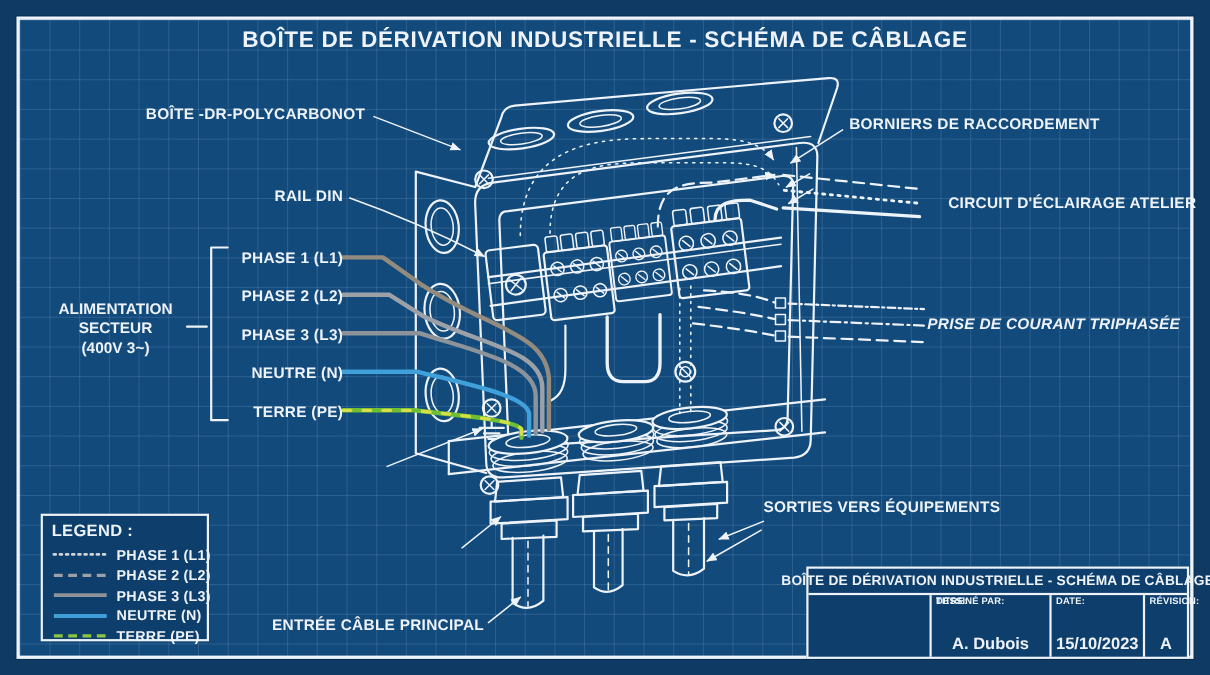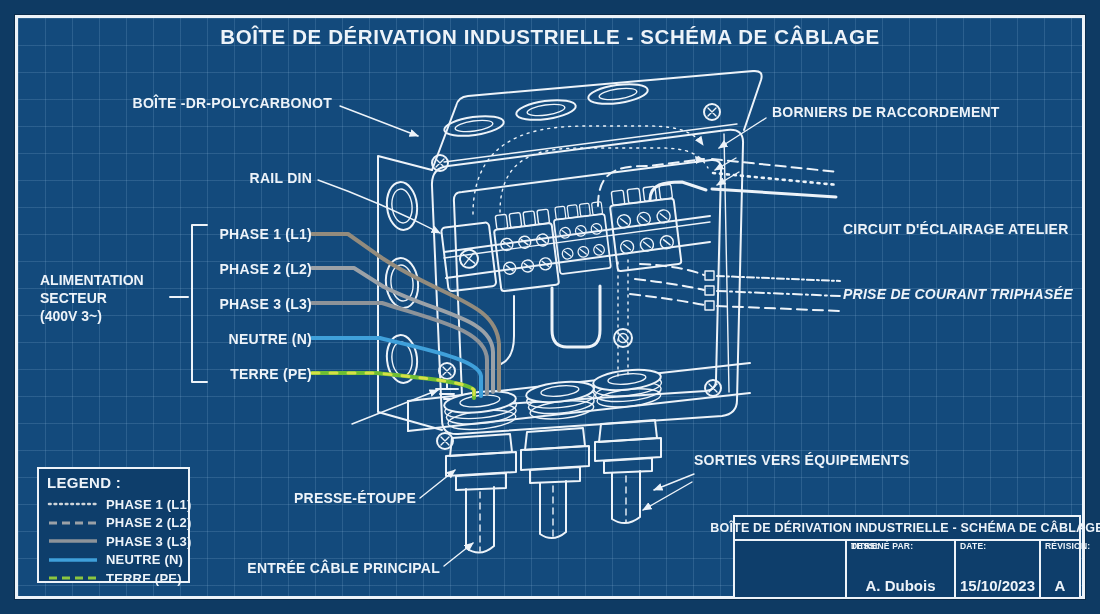--- a/index.html
+++ b/index.html
@@ -15,21 +15,21 @@
     background-image:
       linear-gradient(rgba(170,210,240,0.16) 1px, transparent 1px),
       linear-gradient(90deg, rgba(170,210,240,0.16) 1px, transparent 1px);
     background-size:27px 27px;
     box-shadow:0 0 0 1px rgba(0,0,0,.25);
   }
   .diagram{position:absolute;left:0;top:0;pointer-events:none;}
   .lbl{position:absolute;font:700 14px/1.15 "Liberation Sans",sans-serif;color:var(--line);letter-spacing:.25px;white-space:nowrap;}
   .lbl.r{text-align:right;}
   .ttl{position:absolute;left:0;right:0;top:26px;text-align:center;font:700 20.5px/1.1 "Liberation Sans",sans-serif;color:var(--line);letter-spacing:.6px;}
-  .supply{position:absolute;left:40px;top:271px;width:130px;text-align:left;font:700 14px/1.3 "Liberation Sans",sans-serif;color:var(--line);}
+  .supply{position:absolute;left:40px;top:271px;width:130px;text-align:center;font:700 14px/1.3 "Liberation Sans",sans-serif;color:var(--line);}
   
   .s{stroke:var(--line);fill:none;stroke-width:2;stroke-linecap:round;stroke-linejoin:round;}
   .s1{stroke:var(--line);fill:none;stroke-width:1.4;stroke-linecap:round;stroke-linejoin:round;}
   .s3{stroke:var(--line);fill:none;stroke-width:3;stroke-linecap:round;stroke-linejoin:round;}
   .fillf{fill:var(--field);}
   .dot{stroke-dasharray:2 5;}
   .dash{stroke-dasharray:10 6;}
   .dashdot{stroke-dasharray:9 4 2 4;}
   .finedash{stroke-dasharray:7 3 2 3;}
   .wire{fill:none;stroke-width:4;stroke-linecap:round;stroke-linejoin:round;}
@@ -303,36 +303,35 @@
       <path class="s1" marker-end="url(#arr)" d="M694,474 L654,490"></path>
       <path class="s1" marker-end="url(#arr)" d="M692,482 L643,510"></path>
     </g>
   </svg>
 
   <div class="ttl">BOÎTE DE DÉRIVATION INDUSTRIELLE - SCHÉMA DE CÂBLAGE</div>
 
   <div class="lbl r" style="left:100px;width:212px;top:170px;">RAIL DIN</div>
   <div class="lbl r" style="left:100px;width:232px;top:95px;">BOÎTE -DR-POLYCARBONOT</div>
   <div class="lbl" style="left:772px;top:104px;">BORNIERS DE RACCORDEMENT</div>
-  <div class="lbl" style="left:843px;top:176px;margin-top:45px;">CIRCUIT D'ÉCLAIRAGE ATELIER</div>
+  <div class="lbl" style="left:862px;top:176px;">CIRCUIT D'ÉCLAIRAGE ATELIER</div>
   <div class="lbl" style="left:843px;top:286px;font-style:italic;">PRISE DE COURANT TRIPHASÉE</div>
 
   <div class="supply">
     <div>ALIMENTATION</div>
     <div>SECTEUR</div>
     <div>(400V 3~)</div>
   </div>
 
   <div class="lbl r" style="left:150px;width:162px;top:226px;">PHASE 1 (L1)</div>
   <div class="lbl r" style="left:150px;width:162px;top:261px;">PHASE 2 (L2)</div>
   <div class="lbl r" style="left:150px;width:162px;top:296px;">PHASE 3 (L3)</div>
   <div class="lbl r" style="left:150px;width:162px;top:331px;">NEUTRE (N)</div>
   <div class="lbl r" style="left:150px;width:162px;top:366px;">TERRE (PE)</div>
 
-  <div class="lbl r" style="left:220px;width:196px;top:490px;">PRESSE-ÉTOUPE</div>
   <div class="lbl r" style="left:240px;width:200px;top:560px;">ENTRÉE CÂBLE PRINCIPAL</div>
   <div class="lbl" style="left:694px;top:452px;">SORTIES VERS ÉQUIPEMENTS</div>
 
   <div class="legend">
     <div class="legend-title">LEGEND :</div>
     <div class="legend-row">
       <svg class="lsw" width="52" height="8">
           <line class="ldot" x1="2" y1="4" x2="50" y2="4" stroke="#cfd5da"></line>
         </svg>
       <span>PHASE 1 (L1)</span>

